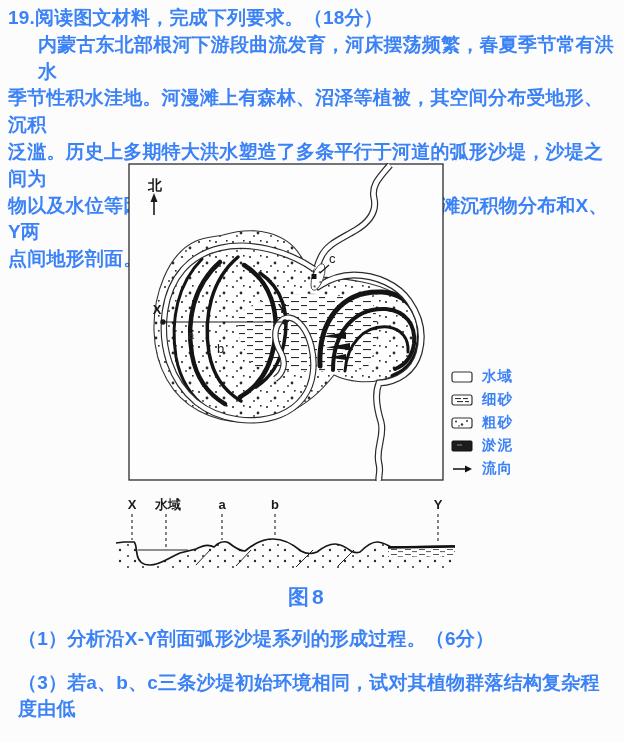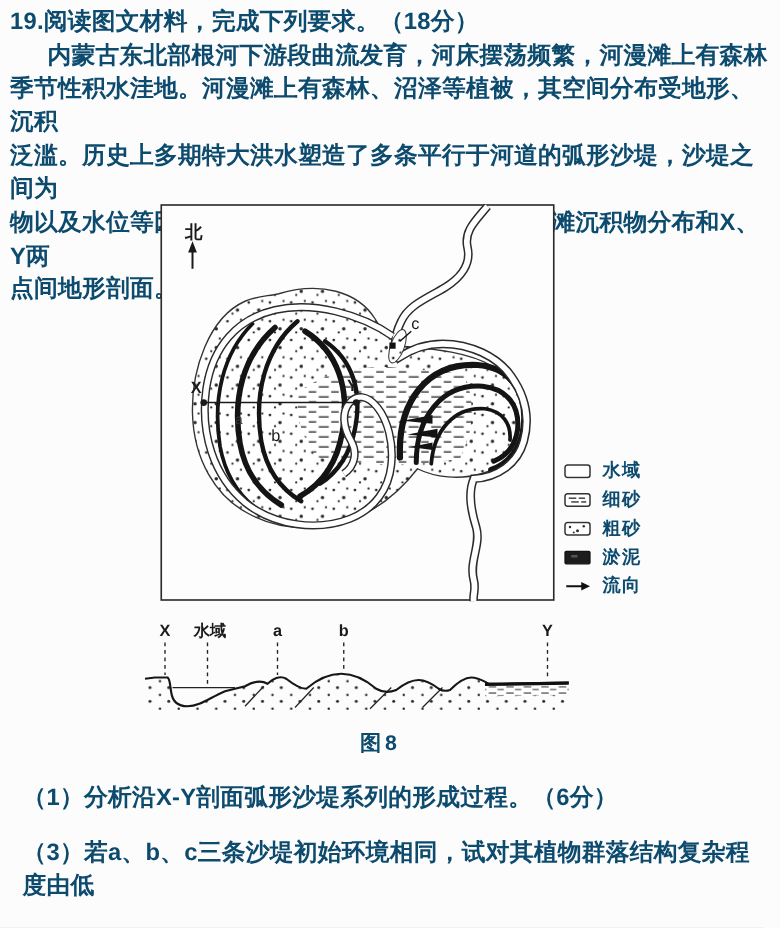--- a/index.html
+++ b/index.html
@@ -1,54 +1,54 @@
 <!DOCTYPE html>
 <html><head>
 <meta charset="utf-8">
 <style>
   html,body{margin:0;padding:0;background:#e9e9e9;}
   .page{
     position:relative;width:624px;height:742px;margin:0 auto;
     background:#fcfcfc;overflow:hidden;
     font-family:"Liberation Sans","DejaVu Sans",sans-serif;
-    color:#0c4a6e;
+    color:#3b82f6;
     text-decoration:underline;
   }
   .textblock{
     position:absolute;left:8px;top:5px;width:610px;
     font-size:19px;line-height:26.8px;font-weight:600;
     letter-spacing:0.2px;
   }
   .para-indent{padding-left:30px;}
   .figure{position:absolute;left:0;top:163px;width:624px;height:445px;}
   .map-svg{position:absolute;left:128px;top:0;}
   .legend{position:absolute;left:451px;top:202px;}
   .legend-row{display:flex;align-items:center;gap:9px;height:23px;}
   .legend-label{font-size:14.5px;font-weight:600;letter-spacing:1px;}
   .profile-svg{position:absolute;left:110px;top:335px;}
   .caption{
     position:absolute;left:288px;top:420px;
-    font-size:17px;font-weight:600;letter-spacing:3px;
+    font-size:21px;font-weight:600;letter-spacing:3px;
   }
   .questions{
     position:absolute;left:8px;top:609px;width:610px;
     font-size:19px;line-height:26.6px;font-weight:600;
     letter-spacing:0.2px;
   }
   .q-first{padding-left:10px;margin-top:17px;}
   svg text{font-family:"Liberation Sans","DejaVu Sans",sans-serif;}
 </style>
 </head>
 <body>
 
 <div class="page">
 
   <div class="textblock">
     <div>19.阅读图文材料，完成下列要求。（18分）</div>
-    <div class="para-indent">内蒙古东北部根河下游段曲流发育，河床摆荡频繁，河漫滩上有森林</div>
+    <div class="para-indent">内蒙古东北部根河下游段曲流发育，河床摆荡频繁，春夏季节常有洪水</div>
     <div>季节性积水洼地。河漫滩上有森林、沼泽等植被，其空间分布受地形、沉积</div>
     <div>泛滥。历史上多期特大洪水塑造了多条平行于河道的弧形沙堤，沙堤之间为</div>
     <div>物以及水位等因素的制约。图8示意某曲流河段河漫滩沉积物分布和X、Y两</div>
     <div>点间地形剖面。</div>
   </div>
 
   <div class="figure">
 
     <svg class="map-svg" width="316" height="318" viewBox="0 0 316 318">
       <defs>

